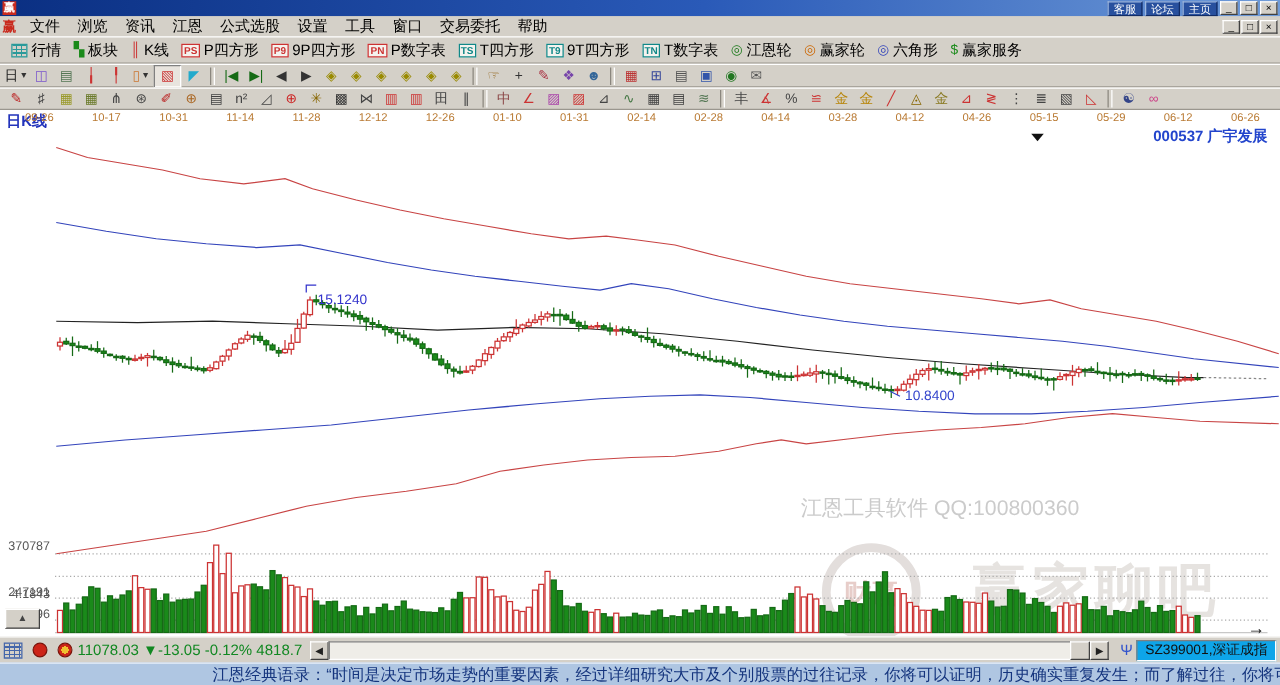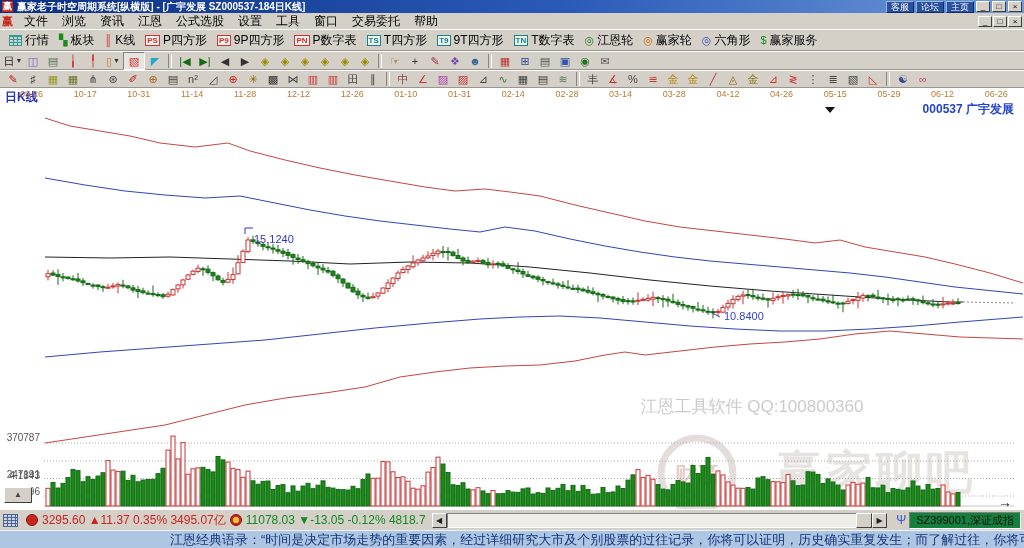--- a/index.html
+++ b/index.html
@@ -70,34 +70,33 @@
   .sbadge.coin{background:radial-gradient(circle at 50% 50%,#f0c030 0 3px,#cc2418 3px);}
   .sh-text{color:#cc2222;white-space:nowrap;}
   .sz-text{color:#118822;white-space:nowrap;}
   .hscroll{flex:1;display:flex;align-items:center;margin:0 6px;height:15px;}
   .harrow{width:15px;height:15px;background:#d4d0c8;border:1px solid;border-color:#fff #404040 #404040 #fff;
     font-size:8px;line-height:13px;text-align:center;padding:0;color:#222;}
   .htrack{flex:1;height:13px;background:#efede8;border:1px solid;border-color:#808080 #fff #fff #808080;}
   .hthumb{width:14px;height:13px;background:#d4d0c8;border:1px solid;border-color:#fff #404040 #404040 #fff;margin-left:-15px;}
   .antenna{color:#3355cc;font-size:12px;margin:0 3px;}
   .spanel{height:15px;line-height:15px;border:1px solid;border-color:#808080 #fff #fff #808080;
-    padding:0 6px;font-size:11px;color:#111;background:#15803d;white-space:nowrap;}
+    padding:0 6px;font-size:11px;color:#111;background:#0ea5e9;white-space:nowrap;}
   
   .quotebar{position:absolute;left:0;top:530px;width:1024px;height:18px;background:#afc6e2;
     border-top:1px solid #e8f0fa;box-sizing:border-box;font-size:13px;color:#15357e;
     line-height:17px;padding-left:170px;white-space:nowrap;overflow:hidden;}
 </style>
 </head>
 <body>
 
 <div id="app">
 
   <div class="titlebar">
     <span class="app-icon">赢</span>
-    <span class="title-text">赢家老子时空周期系统[纵横版] - [广宇发展  SZ000537-184日K线]</span>
     <div class="title-right">
       <button class="tlink">客服</button>
       <button class="tlink">论坛</button>
       <button class="tlink">主页</button>
       <button class="winbtn">_</button>
       <button class="winbtn">□</button>
       <button class="winbtn">×</button>
     </div>
   </div>
 
@@ -990,38 +989,37 @@
         <span>10-17</span>
         <span>10-31</span>
         <span>11-14</span>
         <span>11-28</span>
         <span>12-12</span>
         <span>12-26</span>
         <span>01-10</span>
         <span>01-31</span>
         <span>02-14</span>
         <span>02-28</span>
-        <span>03-14</span>
+        <span>04-14</span>
         <span>03-28</span>
         <span>04-12</span>
         <span>04-26</span>
         <span>05-15</span>
         <span>05-29</span>
         <span>06-12</span>
         <span>06-26</span>
       </div>
     <span class="stock-label">000537 广宇发展</span>
     <span id="left-labels"><span class="vlabel" style="top: 346px; margin-top: 36px;">4.1843</span><span class="vlabel" style="top: 344px;">370787</span><span class="vlabel" style="top: 381px;">247191</span><span class="vlabel" style="top: 398px;">123596</span></span>
     <button class="expand-btn">▲</button>
   </div>
 
   <div class="statusbar">
     <span class="sicon-table"></span>
     <span class="sbadge"></span>
-    <span class="sh-text">3295.60 ▲11.37 0.35% 3495.07亿</span>
     <span class="sbadge coin"></span>
     <span class="sz-text">11078.03 ▼-13.05 -0.12% 4818.7</span>
     <div class="hscroll">
       <button class="harrow">◀</button>
       <div class="htrack"></div>
       <div class="hthumb"></div>
       <button class="harrow">▶</button>
     </div>
     <span class="antenna">Ψ</span>
     <span class="spanel">SZ399001,深证成指</span>

